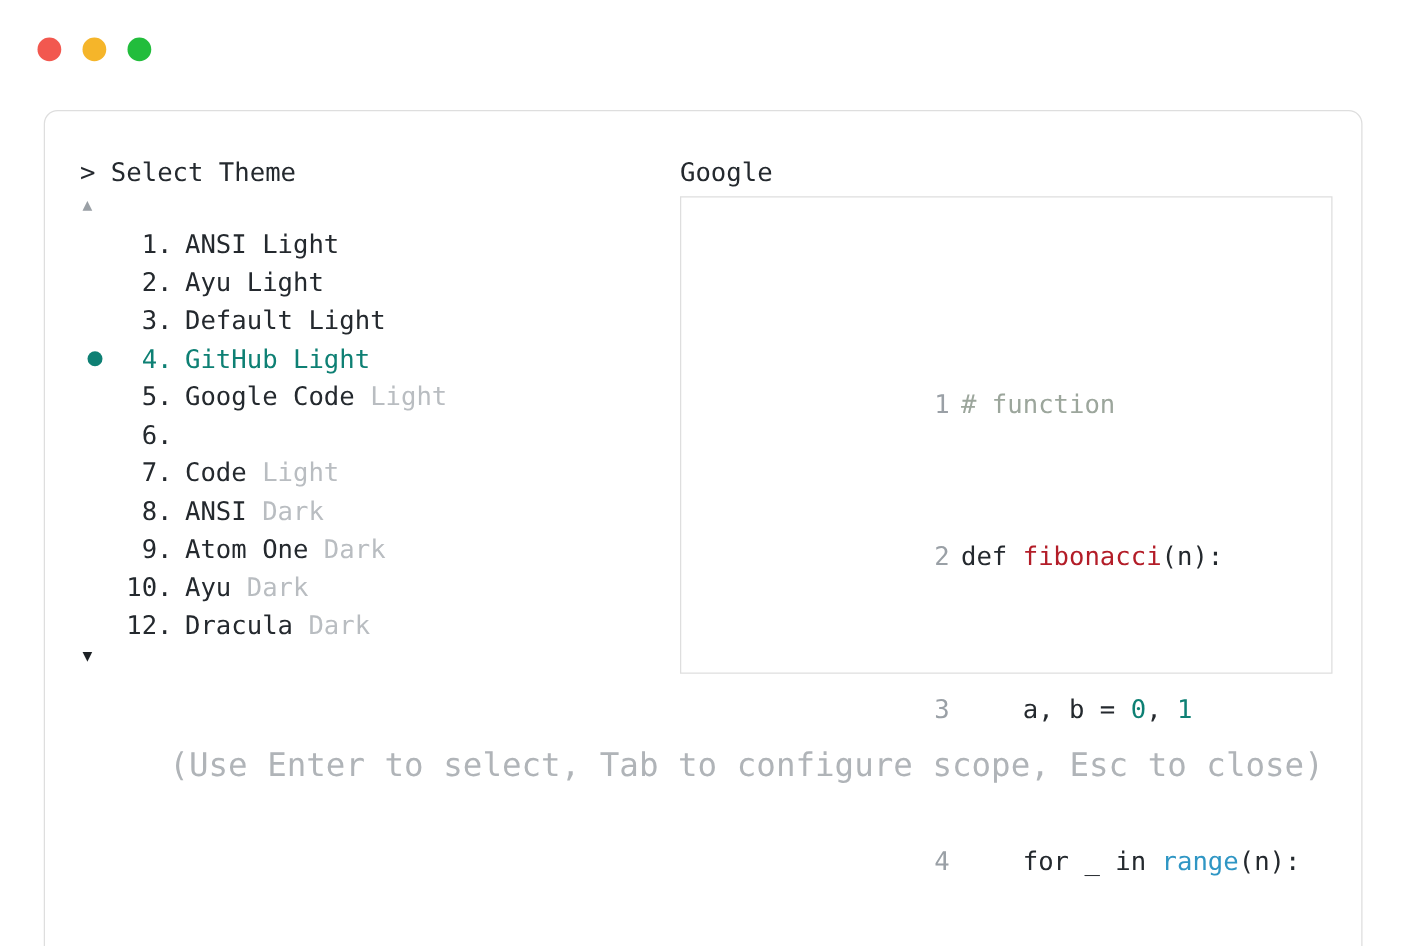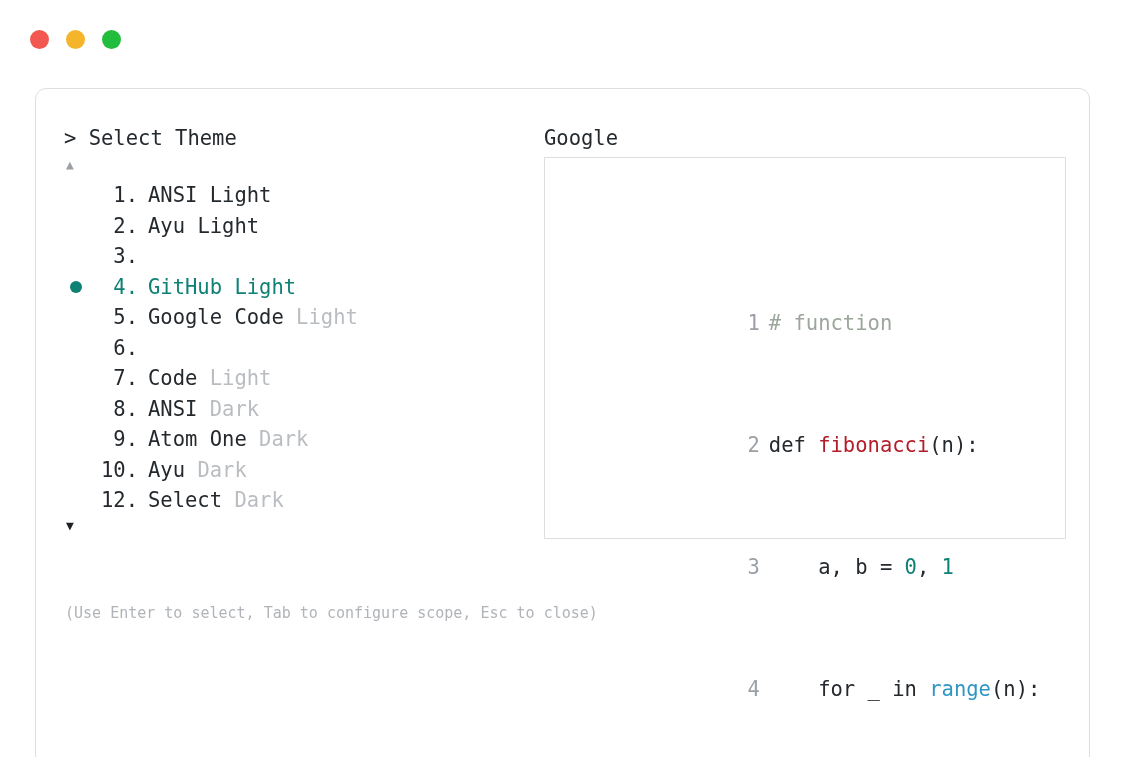--- a/index.html
+++ b/index.html
@@ -157,25 +157,26 @@
   .tok-comment { color: #9ca69c; }
   .tok-kw      { color: #24292e; }
   .tok-fn      { color: #b31d28; }
   .tok-plain   { color: #24292e; }
   .tok-num     { color: #0e8074; }
   .tok-builtin { color: #2f96c4; }
 
   
   .hint {
     margin-top: 60px;
-    font-size: 15px;
+    font-size: 26px;
     line-height: 28px;
     color: #b0b4b8;
     white-space: pre;
     padding-left: 1px;
+    text-align: right;
   }
 </style>
 </head>
 <body>
 
 <div class="titlebar">
   <span class="dot dot-close"></span>
   <span class="dot dot-min"></span>
   <span class="dot dot-max"></span>
 </div>
@@ -187,29 +188,29 @@
 
       <div class="col-left">
 
         <div class="section-title">&gt; Select Theme</div>
 
         <div class="scroll-arrow up">▲</div>
 
         <ul class="theme-list" id="theme-list">
             <li class="theme-row"><span class="bullet-cell"></span><span class="idx-cell">1.</span><span class="name-cell"><span class="theme-name">ANSI</span><span> </span><span class="theme-variant">Light</span></span></li>
             <li class="theme-row"><span class="bullet-cell"></span><span class="idx-cell">2.</span><span class="name-cell"><span class="theme-name">Ayu</span><span> </span><span class="theme-variant">Light</span></span></li>
-            <li class="theme-row"><span class="bullet-cell"></span><span class="idx-cell">3.</span></li>
+            <li class="theme-row"><span class="bullet-cell"></span><span class="idx-cell">3.</span><span class="name-cell"><span class="theme-name">Default</span><span> </span><span class="theme-variant">Light</span></span></li>
             <li class="theme-row selected"><span class="bullet-cell"><span class="bullet"></span></span><span class="idx-cell">4.</span><span class="name-cell"><span class="theme-name">GitHub</span><span> </span><span class="theme-variant">Light</span></span></li>
             <li class="theme-row"><span class="bullet-cell"></span><span class="idx-cell">5.</span><span class="name-cell"><span class="theme-name">Google Code</span><span> </span><span class="theme-variant muted">Light</span></span></li>
             <li class="theme-row"><span class="bullet-cell"></span><span class="idx-cell">6.</span></li>
             <li class="theme-row"><span class="bullet-cell"></span><span class="idx-cell">7.</span><span class="name-cell"><span class="theme-name">Code</span><span> </span><span class="theme-variant muted">Light</span></span></li>
             <li class="theme-row"><span class="bullet-cell"></span><span class="idx-cell">8.</span><span class="name-cell"><span class="theme-name">ANSI</span><span> </span><span class="theme-variant muted">Dark</span></span></li>
             <li class="theme-row"><span class="bullet-cell"></span><span class="idx-cell">9.</span><span class="name-cell"><span class="theme-name">Atom One</span><span> </span><span class="theme-variant muted">Dark</span></span></li>
             <li class="theme-row"><span class="bullet-cell"></span><span class="idx-cell">10.</span><span class="name-cell"><span class="theme-name">Ayu</span><span> </span><span class="theme-variant muted">Dark</span></span></li>
-            <li class="theme-row"><span class="bullet-cell"></span><span class="idx-cell">12.</span><span class="name-cell"><span class="theme-name">Select</span><span> </span><span class="theme-variant muted">Dark</span></span></li>
+            <li class="theme-row"><span class="bullet-cell"></span><span class="idx-cell">12.</span><span class="name-cell"><span class="theme-name">Dracula</span><span> </span><span class="theme-variant muted">Dark</span></span></li>
           </ul>
 
         <div class="scroll-arrow down">▼</div>
       </div>
 
       <div class="col-right">
 
         <div class="section-title">Google</div>
 
         <div class="preview-box">

